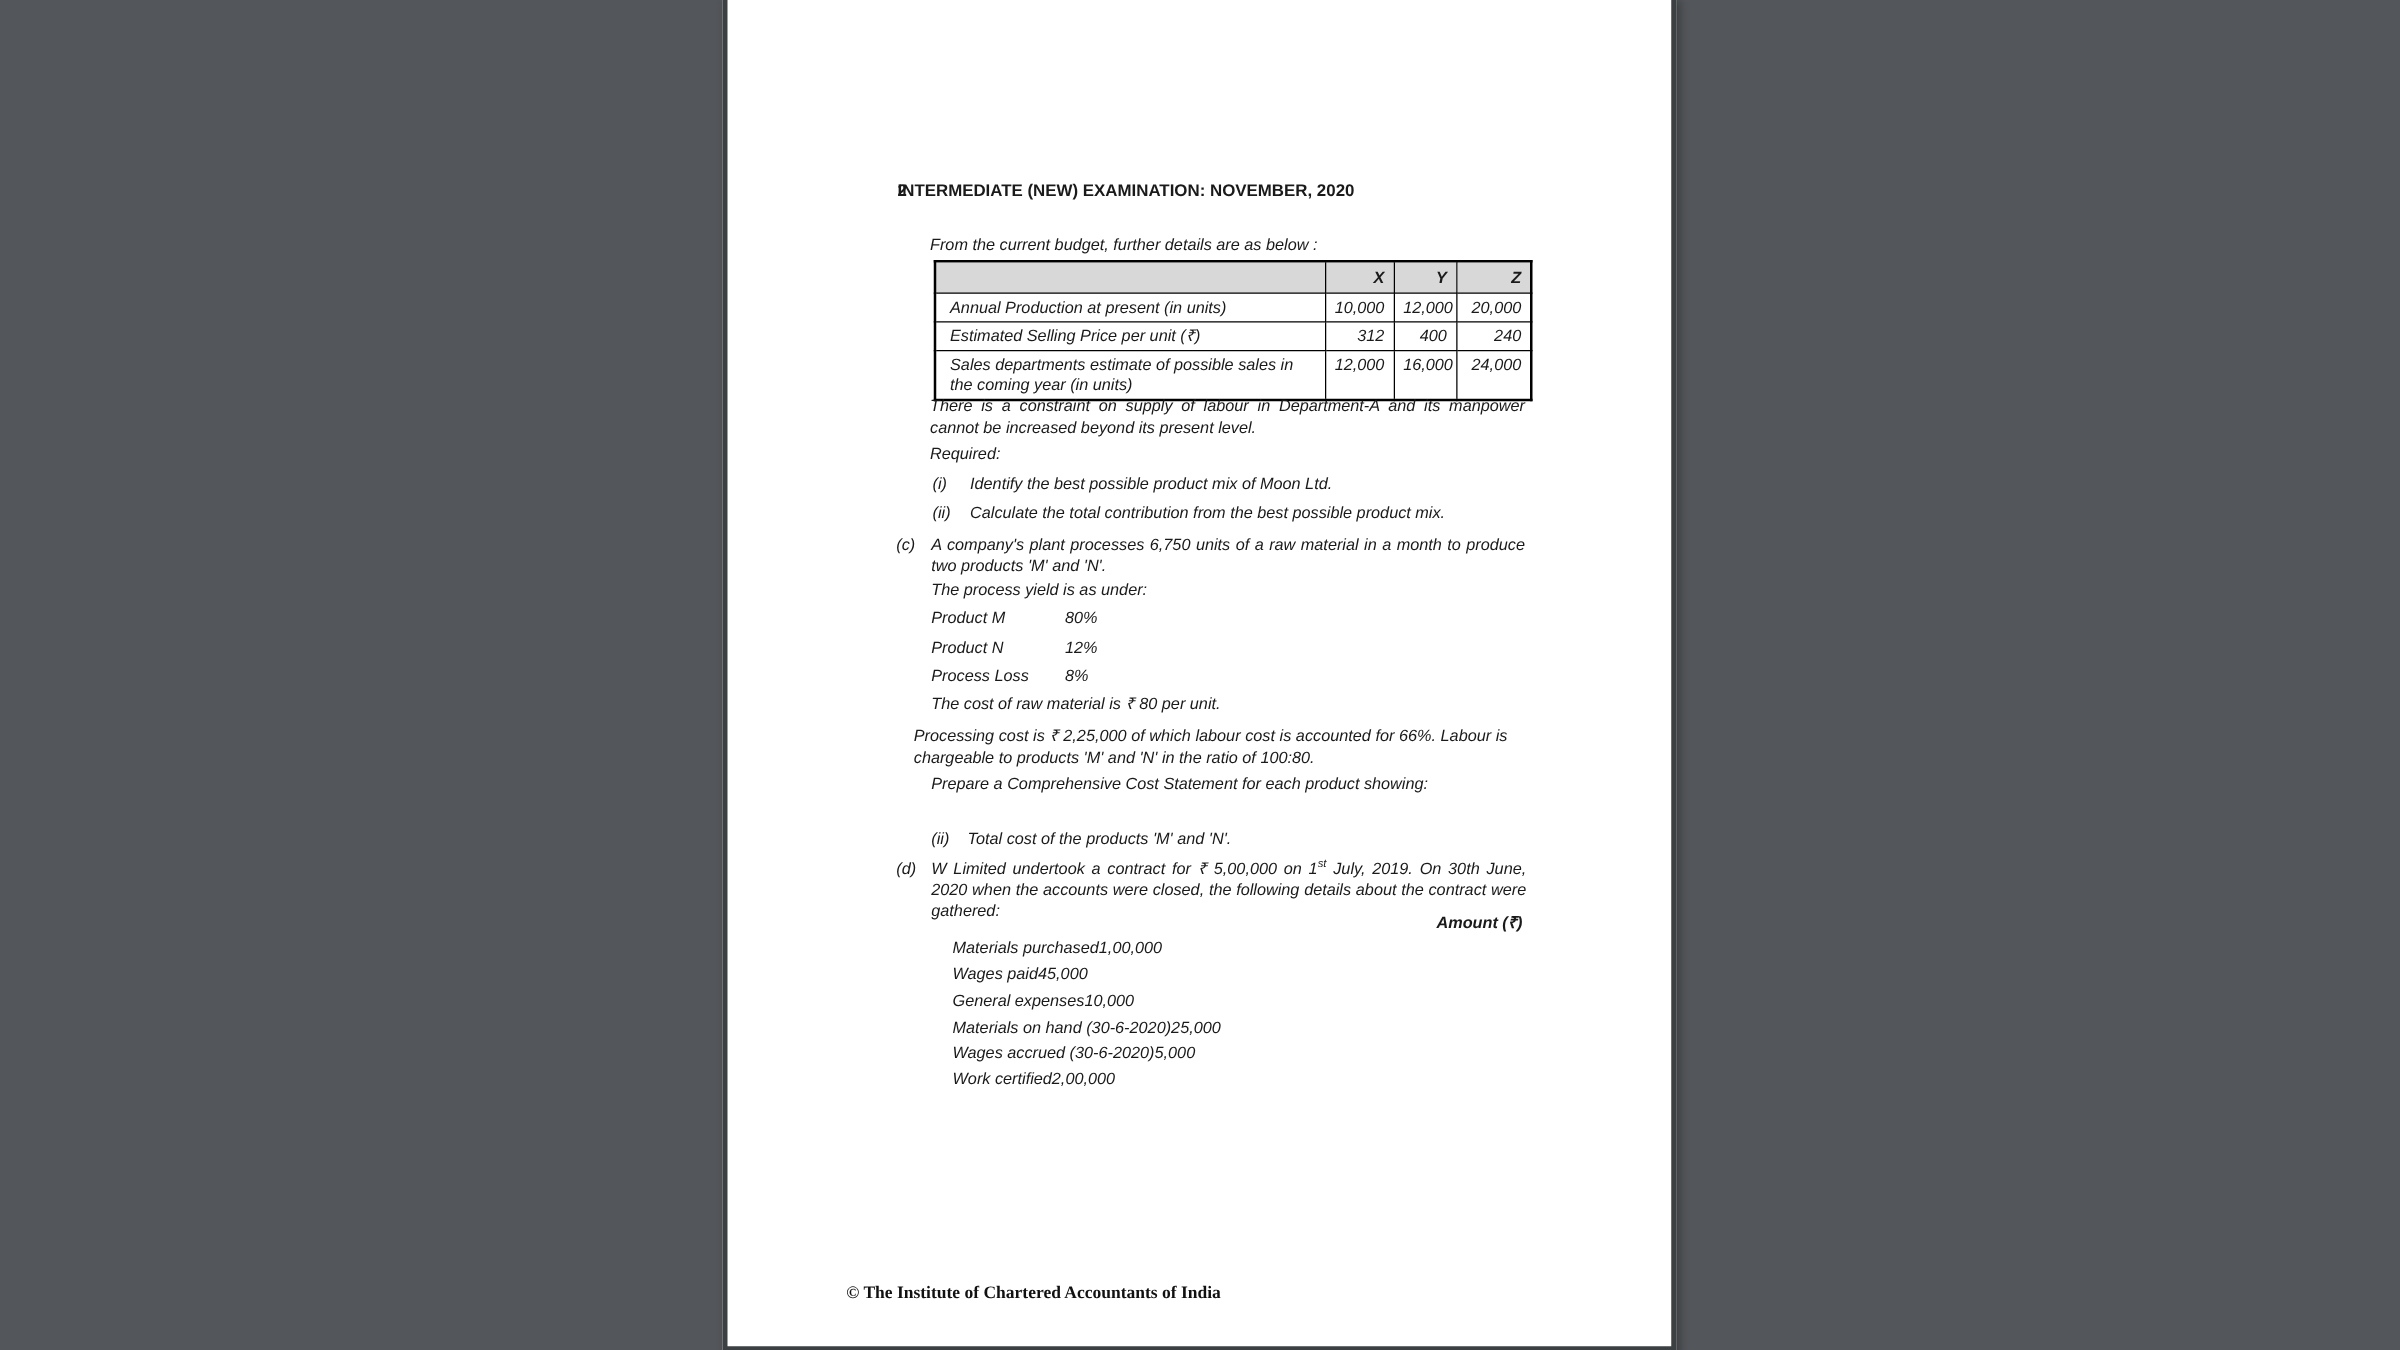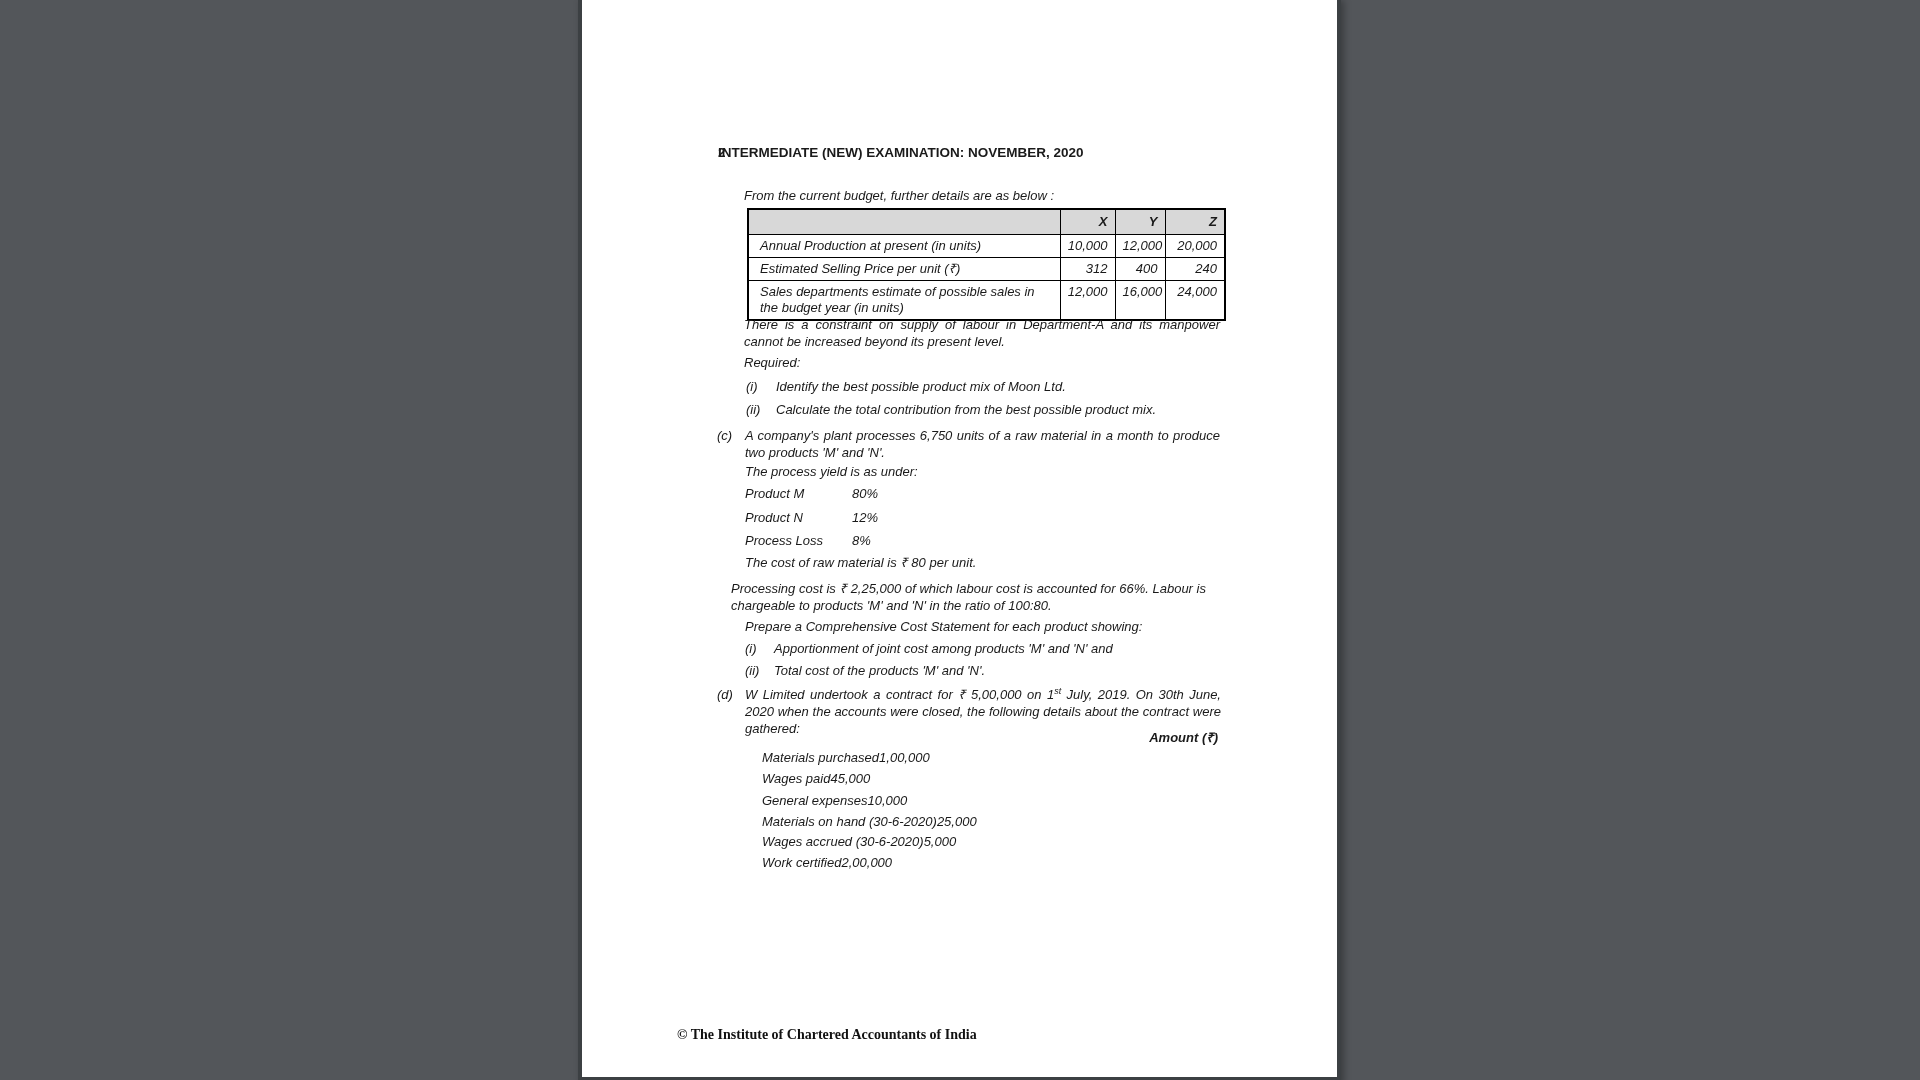--- a/index.html
+++ b/index.html
@@ -102,21 +102,21 @@
         <td class="num">12,000</td>
         <td class="num">20,000</td>
       </tr>
       <tr>
         <td class="lbl">Estimated Selling Price per unit (₹)</td>
         <td class="num">312</td>
         <td class="num">400</td>
         <td class="num">240</td>
       </tr>
       <tr>
-        <td class="lbl just">Sales departments estimate of possible sales in the budget year (in units)</td>
+        <td class="lbl just">Sales departments estimate of possible sales in the coming year (in units)</td>
         <td class="num">12,000</td>
         <td class="num">16,000</td>
         <td class="num">24,000</td>
       </tr>
     </tbody>
   </table>
 
   <div id="constraint" class="abs body-text just">There is a constraint on supply of labour in Department-A and its manpower cannot be increased beyond its present level.</div>
 
   <div id="required-label" class="abs body-text">Required:</div>
@@ -145,23 +145,20 @@
     <span>Process Loss</span>
     <span class="yv">8%</span>
   </div>
 
   <div id="raw-cost" class="abs body-text">The cost of raw material is ₹ 80 per unit.</div>
 
   <div id="processing" class="abs body-text just">Processing cost is ₹ 2,25,000 of which labour cost is accounted for 66%. Labour is chargeable to products 'M' and 'N' in the ratio of 100:80.</div>
 
   <div id="prepare" class="abs body-text">Prepare a Comprehensive Cost Statement for each product showing:</div>
 
-  <div id="c-item-i" class="abs body-text c-item">
-    <span class="marker">(i)</span><span>Apportionment of joint cost among products 'M' and 'N' and</span>
-  </div>
   <div id="c-item-ii" class="abs body-text c-item">
     <span class="marker">(ii)</span><span>Total cost of the products 'M' and 'N'.</span>
   </div>
 
   <div id="part-d-marker" class="abs body-text">(d)</div>
   <div id="part-d-text" class="abs body-text just"><span>W Limited undertook a contract for ₹ 5,00,000 on 1</span><sup>st</sup><span> July, 2019. On 30th June, 2020 when the accounts were closed, the following details about the contract were gathered:</span></div>
 
   <div id="amount-header" class="abs body-text">Amount (₹)</div>
 
   <div id="amt-0" class="abs body-text amount-row">

